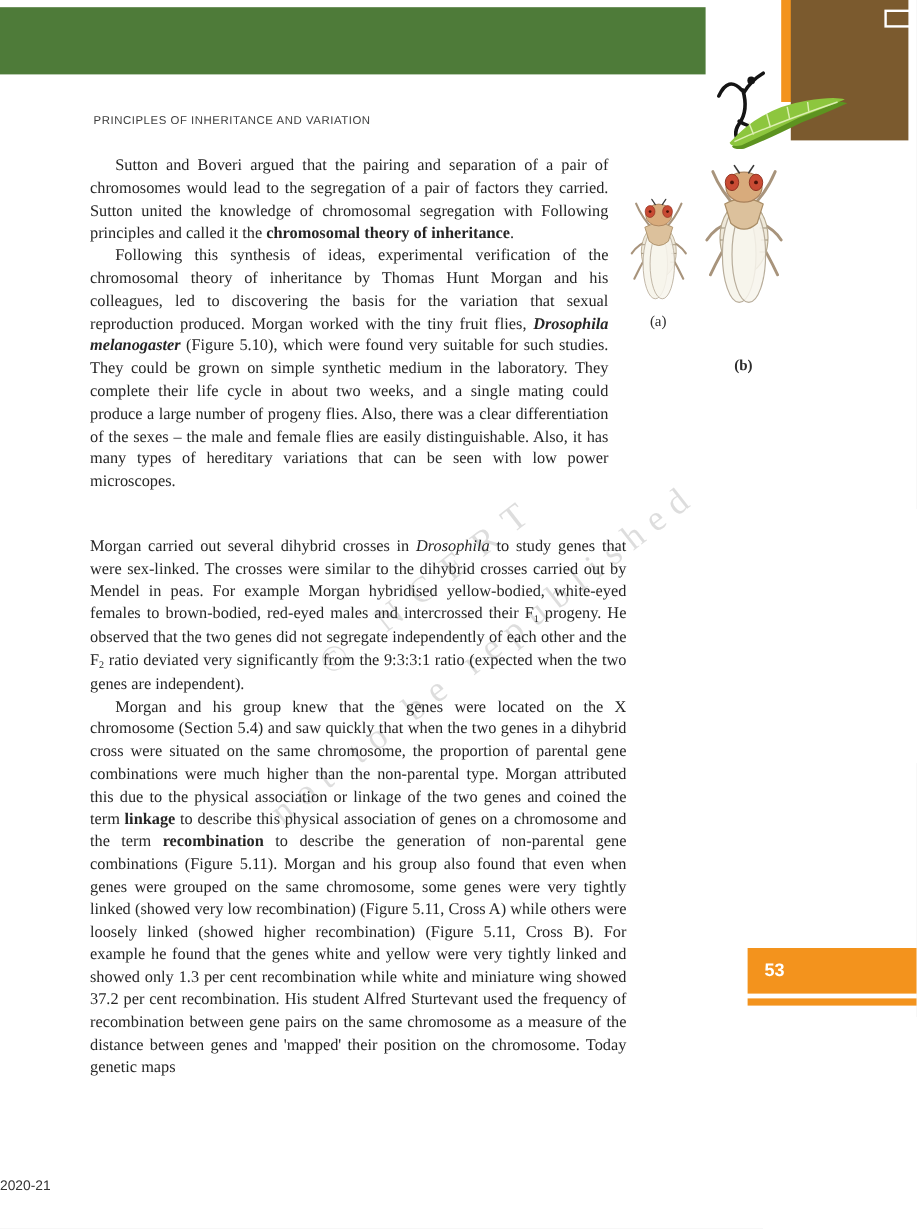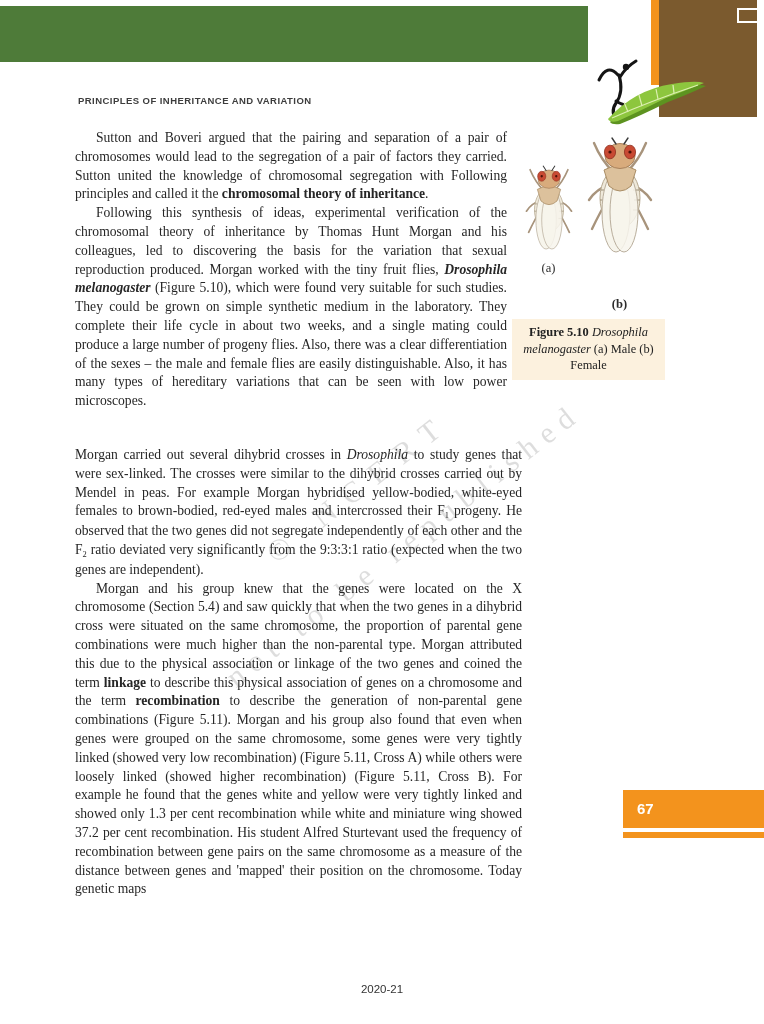--- a/index.html
+++ b/index.html
@@ -24,21 +24,21 @@
   .green-bar{position:absolute;left:0;top:6px;width:588px;height:56px;background:var(--green_bar);}
   .orange-strip-top{position:absolute;left:651px;top:0;width:14px;height:85px;background:var(--orange);}
   .brown-block{position:absolute;left:659px;top:0;width:98px;height:117px;background:var(--brown);}
   .white-square{position:absolute;left:737px;top:8px;width:23px;height:15px;border:2px solid #fff;background:transparent;z-index:4;}
   .logo-person{position:absolute;left:590px;top:58px;width:62px;height:68px;z-index:5;}
   .logo-leaf{position:absolute;left:606px;top:80px;width:102px;height:46px;z-index:6;}
   
   .running-head{
     position:absolute;left:78px;top:95px;
     font-family:"Liberation Sans","DejaVu Sans",sans-serif;
-    font-size:9.5px;font-weight:bold;letter-spacing:.45px;color:#3d3d3d;
+    font-size:9.5px;font-weight:normal;letter-spacing:.45px;color:#3d3d3d;
   }
   
   .watermark{
     position:absolute;left:130px;top:430px;width:540px;height:220px;
     transform:rotate(-38deg);text-align:center;z-index:0;pointer-events:none;
     color:var(--watermark);opacity:.55;font-family:"Liberation Serif",serif;
   }
   .watermark .wm1{font-size:30px;letter-spacing:14px;line-height:86px;}
   .watermark .wm2{font-size:30px;letter-spacing:9px;line-height:60px;}
   
@@ -69,21 +69,21 @@
   }
   
   .pageno-box{
     position:absolute;left:623px;top:790px;width:141px;height:38px;background:var(--orange);
     font-family:"Liberation Sans","DejaVu Sans",sans-serif;
     color:#fff;font-weight:bold;font-size:15px;line-height:38px;padding-left:14px;z-index:2;
   }
   .pageno-strip{position:absolute;left:623px;top:832px;width:141px;height:6px;background:var(--orange);}
   
   .footer{
-    position:absolute;left:0;right:0;top:983px;text-align:center;
+    position:absolute;left:0;right:0;top:983px;text-align:left;
     font-family:"Liberation Sans","DejaVu Sans",sans-serif;font-size:11.5px;color:#333;
   }
 </style>
 </head>
 <body>
 
 <div class="page">
 
   <div class="green-bar"></div>
   <div class="orange-strip-top"></div>
@@ -176,21 +176,20 @@
           <use href="#fly"></use>
         </svg>
       <svg class="fly-b" viewBox="0 0 66 122">
           <use href="#fly"></use>
         </svg>
     </div>
     <div class="fly-labels">
       <span class="lab a">(a)</span>
       <span class="lab b">(b)</span>
     </div>
-    <div class="figure-caption"><span class="b">Figure 5.10 </span><span class="i">Drosophila melanogaster</span><span> (a) Male (b) Female</span></div>
   </div>
 
-  <div class="pageno-box">67</div>
+  <div class="pageno-box">53</div>
   <div class="pageno-strip"></div>
 
   <div class="footer">2020-21</div>
 
 </div>
 
 </body></html>

